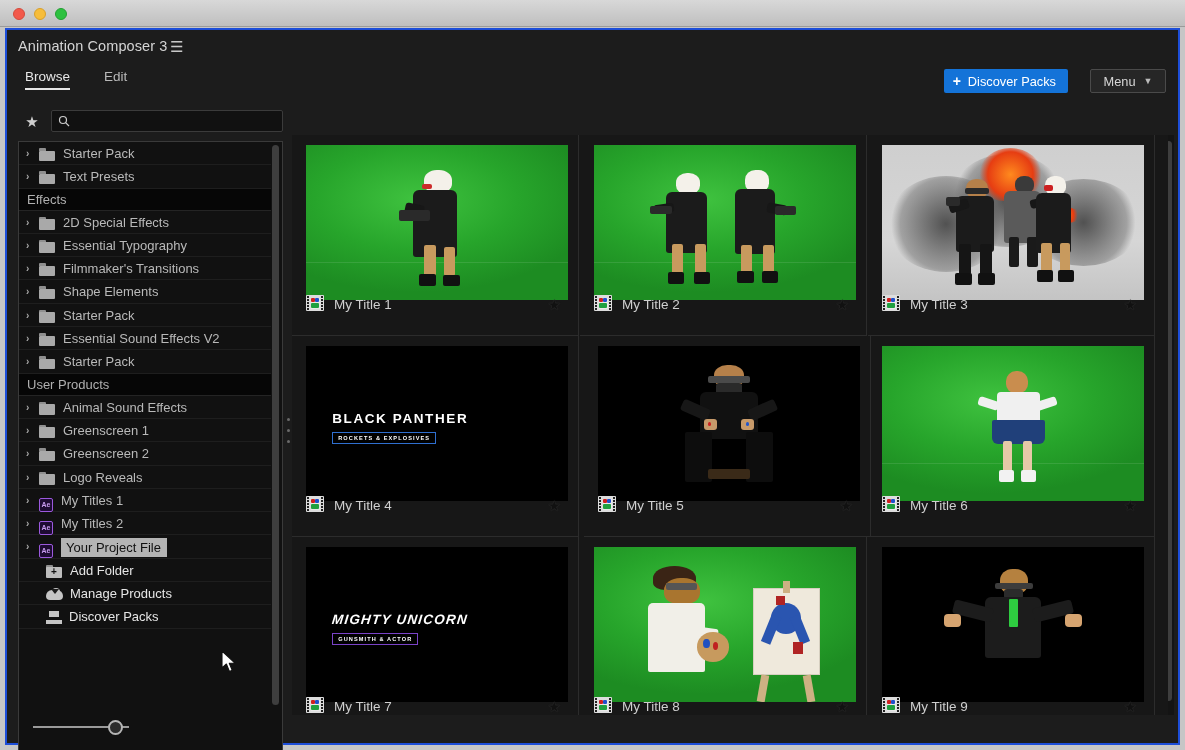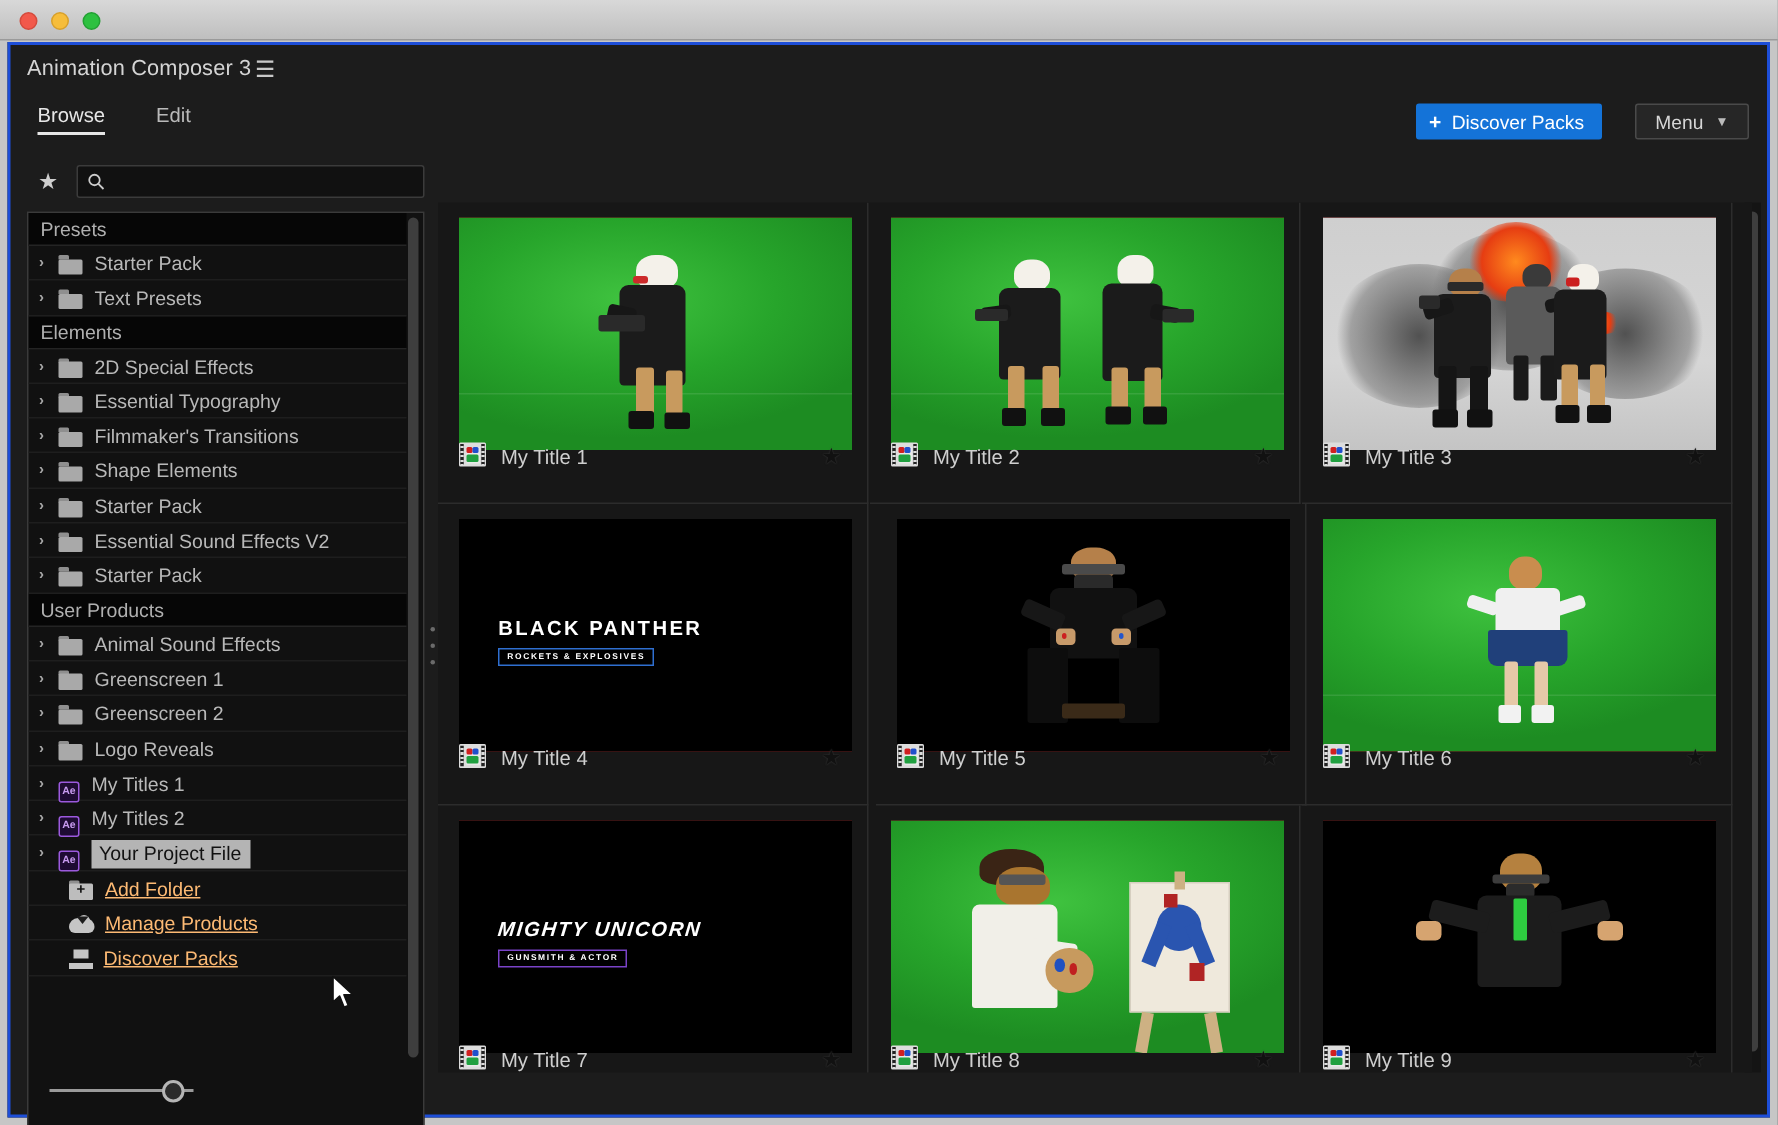--- a/index.html
+++ b/index.html
@@ -127,21 +127,21 @@
   .addfolder-ic { width: 16px; height: 13px; position: relative; }
   .addfolder-ic:before {
     content: ''; position: absolute; left: 0; top: 0; width: 7px; height: 3px;
     background: #8f8f8f; border-radius: 1px 1px 0 0;
   }
   .addfolder-ic:after {
     content: '+'; position: absolute; left: 0; top: 2.5px; width: 16px; height: 10.5px;
     background: #bdbdbd; border-radius: 1px; color: #111;
     font-size: 10px; font-weight: bold; text-align: center; line-height: 10px;
   }
-  .tree-item.link { color: #fdba74; padding-left: 27px; text-decoration: underline; }
+  .tree-item.link { color: #e5e5e5; padding-left: 27px; }
   .tree-item.selected-label .lbl {
     background: #b4b4b4; color: #111; padding: 1.5px 6px 2.5px 5px;
   }
   .cloud-ic {
     width: 17px; height: 13px; position: relative; display: inline-block;
     vertical-align: -3px; margin-right: 7px;
   }
   .cloud-ic:before {
     content: ''; position: absolute; left: 0; top: 2px; width: 17px; height: 10px;
     background: #c5c5c5; border-radius: 6px 6px 4px 4px;
@@ -341,24 +341,23 @@
         <div id="fav-star">★</div>
         <input id="search-input" type="text" placeholder="" style="">
         <svg id="search-icon" viewBox="0 0 12 12">
           <circle cx="5" cy="5" r="3.5" fill="none" stroke="#cccccc" stroke-width="1.2"></circle>
           <line x1="7.6" y1="7.6" x2="11" y2="11" stroke="#cccccc" stroke-width="1.2"></line>
         </svg>
       </div>
 
       <div id="tree-wrap">
         <div id="tree">
-            <div class="tree-header">Presets</div>
             <div class="tree-item"><span class="arrow">›</span><span class="ic folder-ic"></span><span class="lbl">Starter Pack</span></div>
             <div class="tree-item"><span class="arrow">›</span><span class="ic folder-ic"></span><span class="lbl">Text Presets</span></div>
-            <div class="tree-header">Elements</div>
+            <div class="tree-header">Effects</div>
             <div class="tree-item"><span class="arrow">›</span><span class="ic folder-ic"></span><span class="lbl">2D Special Effects</span></div>
             <div class="tree-item"><span class="arrow">›</span><span class="ic folder-ic"></span><span class="lbl">Essential Typography</span></div>
             <div class="tree-item"><span class="arrow">›</span><span class="ic folder-ic"></span><span class="lbl">Filmmaker's Transitions</span></div>
             <div class="tree-item"><span class="arrow">›</span><span class="ic folder-ic"></span><span class="lbl">Shape Elements</span></div>
             <div class="tree-item"><span class="arrow">›</span><span class="ic folder-ic"></span><span class="lbl">Starter Pack</span></div>
             <div class="tree-item"><span class="arrow">›</span><span class="ic folder-ic"></span><span class="lbl">Essential Sound Effects V2</span></div>
             <div class="tree-item"><span class="arrow">›</span><span class="ic folder-ic"></span><span class="lbl">Starter Pack</span></div>
             <div class="tree-header">User Products</div>
             <div class="tree-item"><span class="arrow">›</span><span class="ic folder-ic"></span><span class="lbl">Animal Sound Effects</span></div>
             <div class="tree-item"><span class="arrow">›</span><span class="ic folder-ic"></span><span class="lbl">Greenscreen 1</span></div>

